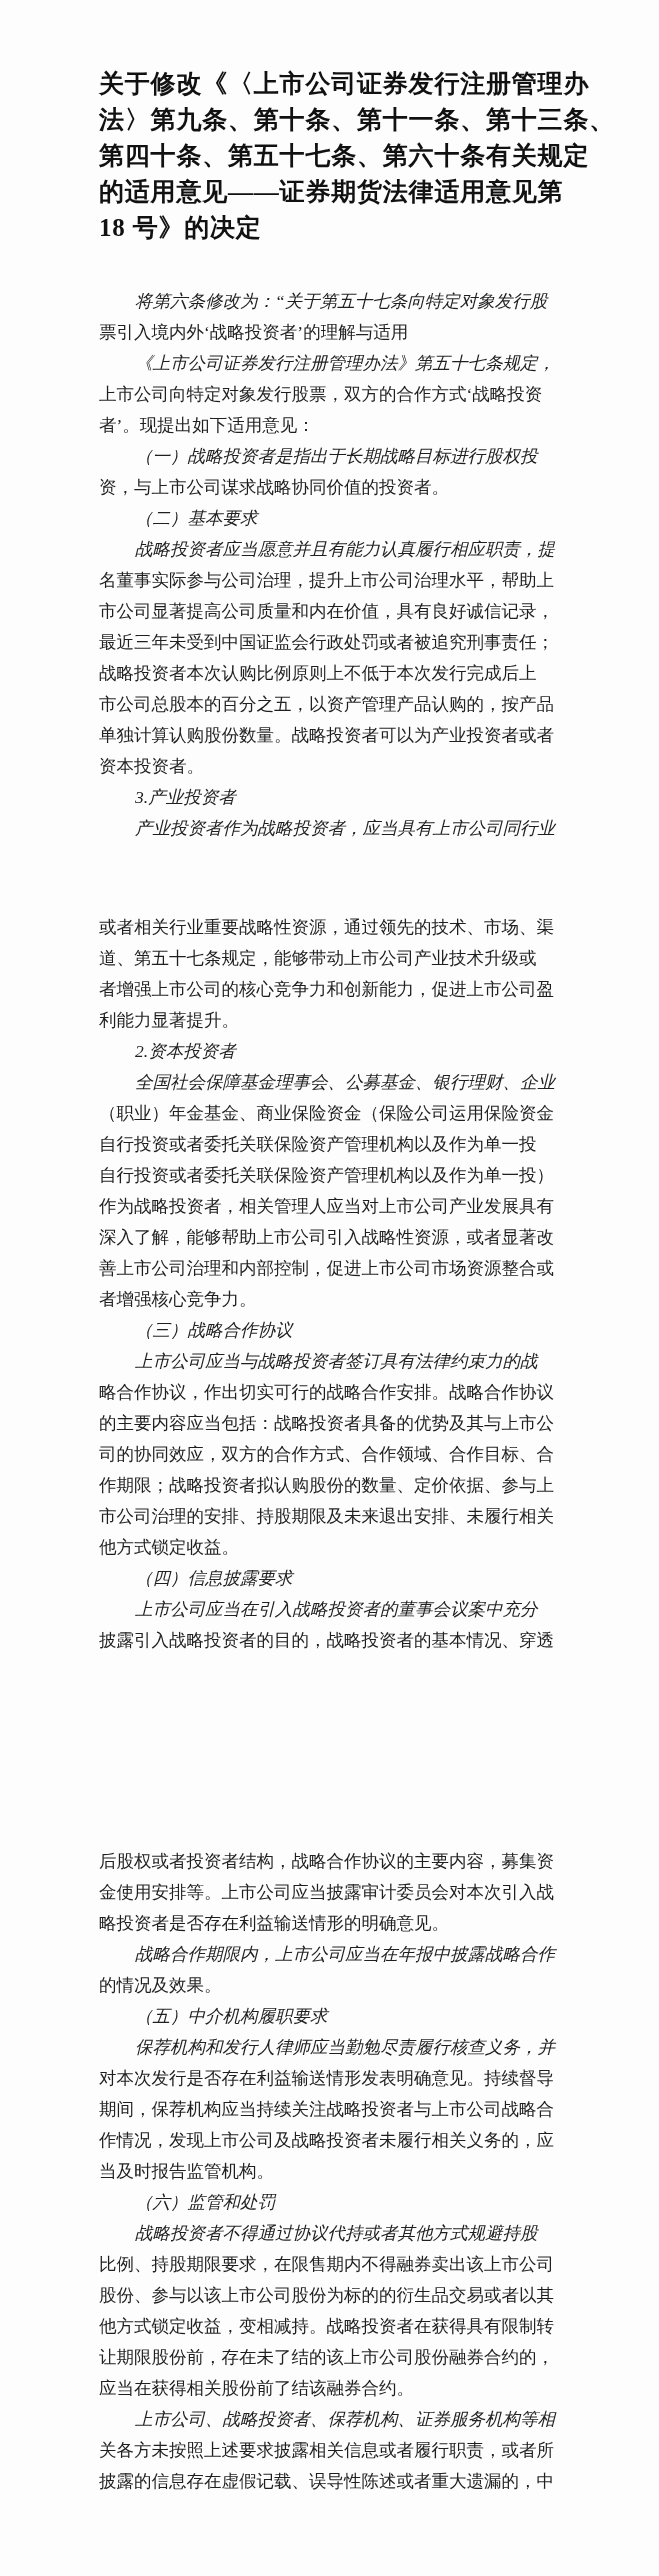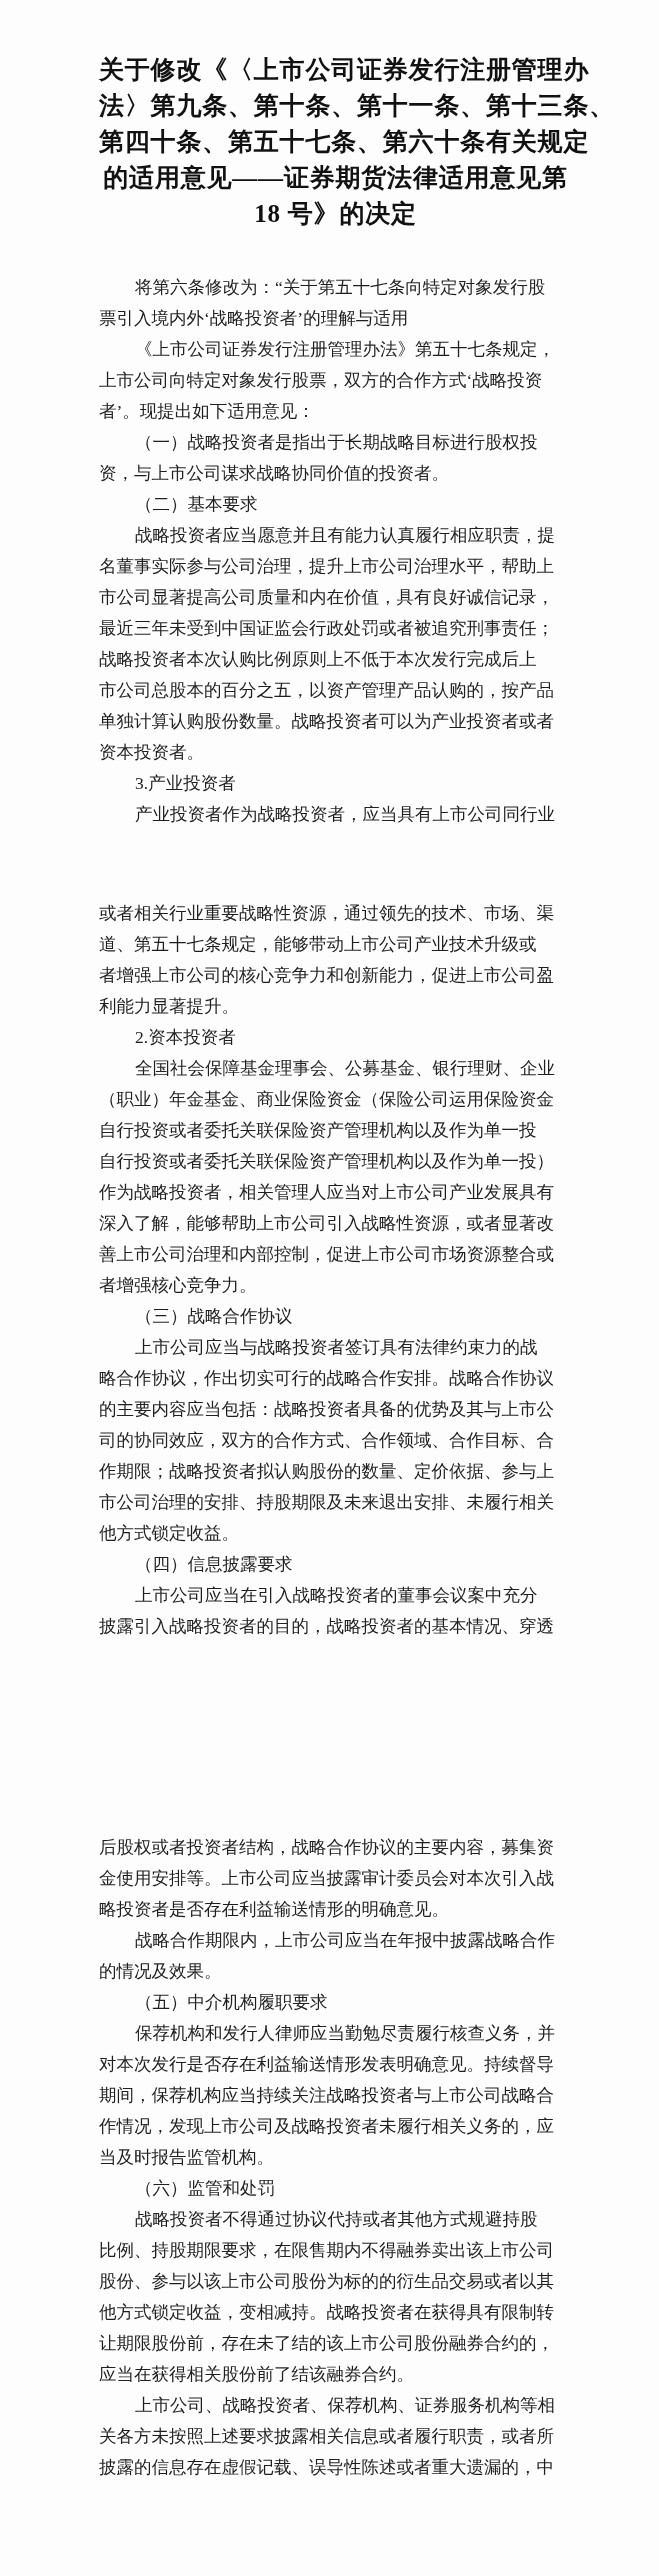--- a/index.html
+++ b/index.html
@@ -10,24 +10,23 @@
   .screenshot {
     position: relative;
     width: 659px;
     height: 2799px;
     background: #fdfdfd;
     overflow: hidden;
     font-family: "Liberation Serif", "DejaVu Serif", serif;
     color: #1c1c1c;
   }
   .doc-title {
-    padding-top: 52px;
+    padding-top: 66px;
     margin-left: 99px;
     width: 473px;
-    text-align: center;
     font-weight: 700;
     font-size: 25px;
     line-height: 36px;
     letter-spacing: 0.8px;
     color: #111111;
   }
   .title-line {
     white-space: nowrap;
   }
   .doc-body {
@@ -42,20 +41,21 @@
   }
   .page-1 { margin-top: 40px; }
   .page-2 { margin-top: 68px; }
   .page-3 { margin-top: 190px; }
   .line {
     white-space: nowrap;
     text-align: justify;
   }
   .line.indent {
     padding-left: 36px;
+    font-style: italic;
   }
 </style>
 </head>
 <body>
 
 <div class="screenshot">
   <div class="doc-title">
       <div class="title-line">关于修改《〈上市公司证券发行注册管理办</div>
       <div class="title-line">法〉第九条、第十条、第十一条、第十三条、</div>
       <div class="title-line">第四十条、第五十七条、第六十条有关规定</div>

